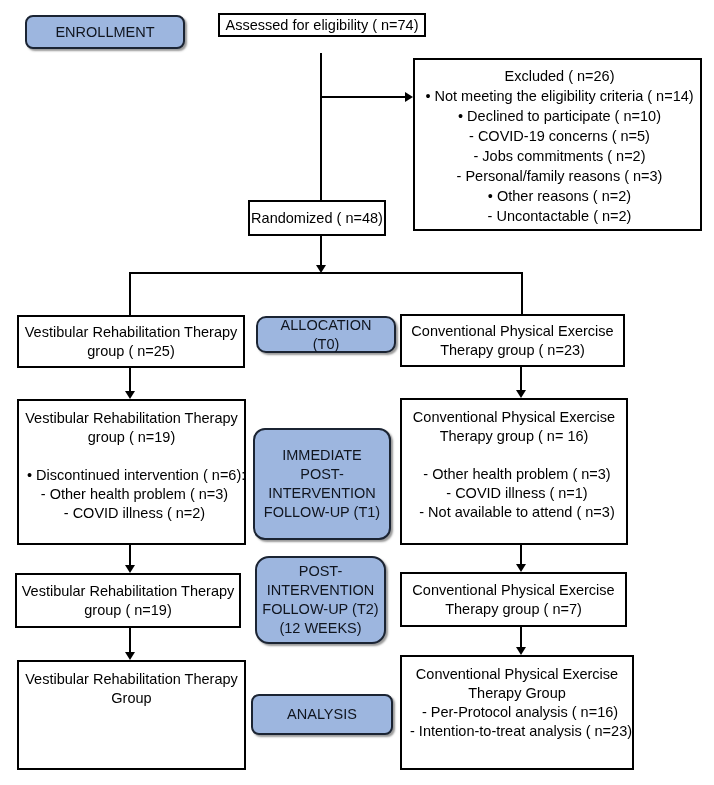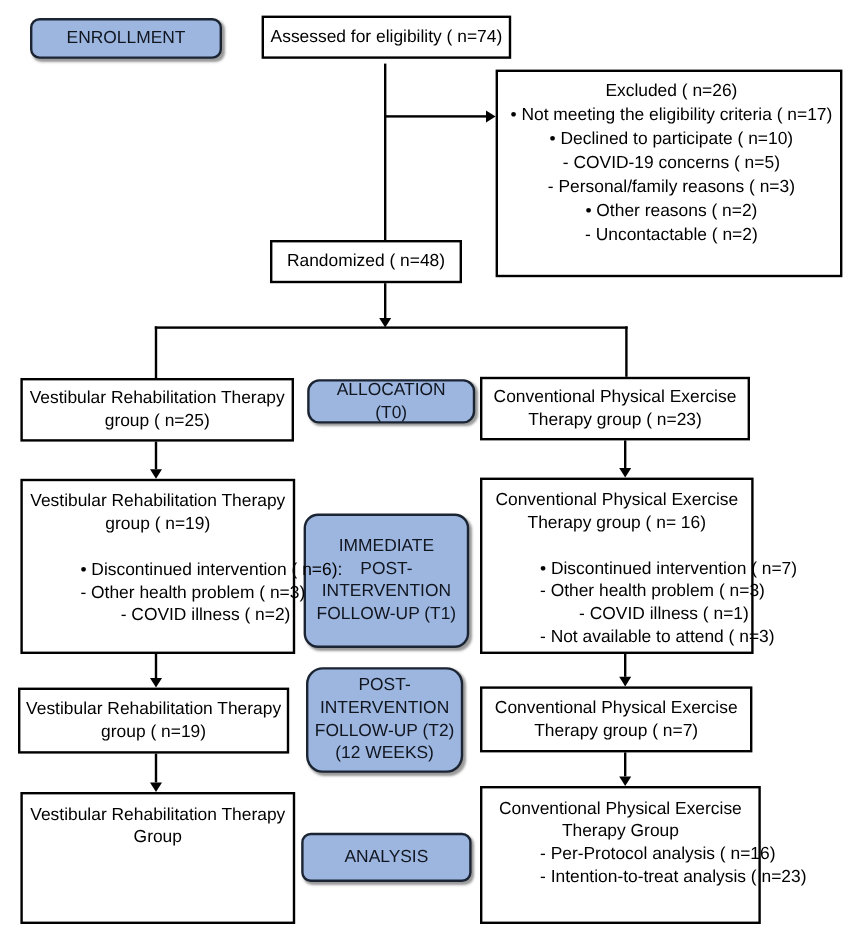--- a/index.html
+++ b/index.html
@@ -18,21 +18,21 @@
     border:2px solid var(--stage-border,#1B2433);border-radius:10px;
     box-sizing:border-box;display:flex;flex-direction:column;align-items:center;justify-content:center;
     text-align:center;color:#10151f;box-shadow:2px 2px 2px rgba(70,70,70,.55);
   }
   .hline,.vline{position:absolute;background:var(--arrow,#000);}
   .arrow-down{position:absolute;width:0;height:0;border-left:5px solid transparent;
     border-right:5px solid transparent;border-top:8px solid var(--arrow,#000);}
   .arrow-right{position:absolute;width:0;height:0;border-top:5px solid transparent;
     border-bottom:5px solid transparent;border-left:8px solid var(--arrow,#000);}
   .pad{padding:6px 4px 6px 8px;}
-  .items{text-align:right;padding-left:8px;padding-right:2px;margin-left:40px;}
+  .items{text-align:center;padding-left:8px;padding-right:2px;}
   .spacer{height:19px;}
   .t-title{text-align:center;padding-top:8px;}
   .line{white-space:nowrap;}
   .exc .line{line-height:20px;}
 </style>
 </head>
 <body>
 
 <div class="canvas" style="--stage-fill: #9DB6DF; --stage-border: #1B2433; --box-border: #000000; --arrow: #000000; --bg: #FFFFFF;">
 
@@ -56,35 +56,36 @@
     <div class="line">POST-</div>
     <div class="line">INTERVENTION</div>
     <div class="line">FOLLOW-UP (T2)</div>
     <div class="line">(12 WEEKS)</div>
   </div>
 
   <div class="stage" style="left:251px;top:694px;width:142px;height:41px;border-radius:8px;">
     <div class="line">ANALYSIS</div>
   </div>
 
-  <div class="box center" style="left:218px;top:13px;width:208px;height:36px;">
+  <div class="box center" style="left:218px;top:13px;width:208px;height:24px;">
     <div class="line">Assessed for eligibility ( n=74)</div>
   </div>
 
   <div class="box pad exc" style="left:413px;top:58px;width:289px;height:173px;text-align:center;">
     <div class="line">Excluded ( n=26)</div>
-    <div class="line">• Not meeting the eligibility criteria ( n=17)</div>
+    <div class="line">• Not meeting the eligibility criteria ( n=14)</div>
     <div class="line">• Declined to participate ( n=10)</div>
     <div class="line">- COVID-19 concerns ( n=5)</div>
+    <div class="line">- Jobs commitments ( n=2)</div>
     <div class="line">- Personal/family reasons ( n=3)</div>
     <div class="line">• Other reasons ( n=2)</div>
     <div class="line">- Uncontactable ( n=2)</div>
   </div>
 
-  <div class="box center" style="left:225px;top:200px;width:160px;height:36px;">
+  <div class="box center" style="left:248px;top:200px;width:138px;height:36px;">
     <div class="line">Randomized ( n=48)</div>
   </div>
 
   <div class="box center" style="left:17px;top:315px;width:228px;height:53px;">
     <div class="line">Vestibular Rehabilitation Therapy</div>
     <div class="line">group ( n=25)</div>
   </div>
 
   <div class="box center" style="left:400px;top:314px;width:225px;height:53px;">
     <div class="line">Conventional Physical Exercise</div>
@@ -104,21 +105,20 @@
     </div>
   </div>
 
   <div class="box" style="left:400px;top:398px;width:228px;height:147px;">
     <div class="t-title">
       <div class="line">Conventional Physical Exercise</div>
       <div class="line">Therapy group ( n= 16)</div>
     </div>
     <div class="spacer"></div>
     <div class="items">
-      <div class="line">• Discontinued intervention ( n=7)</div>
       <div class="line">- Other health problem ( n=3)</div>
       <div class="line">- COVID illness ( n=1)</div>
       <div class="line">- Not available to attend ( n=3)</div>
     </div>
   </div>
 
   <div class="box center" style="left:15px;top:573px;width:226px;height:55px;">
     <div class="line">Vestibular Rehabilitation Therapy</div>
     <div class="line">group ( n=19)</div>
   </div>

